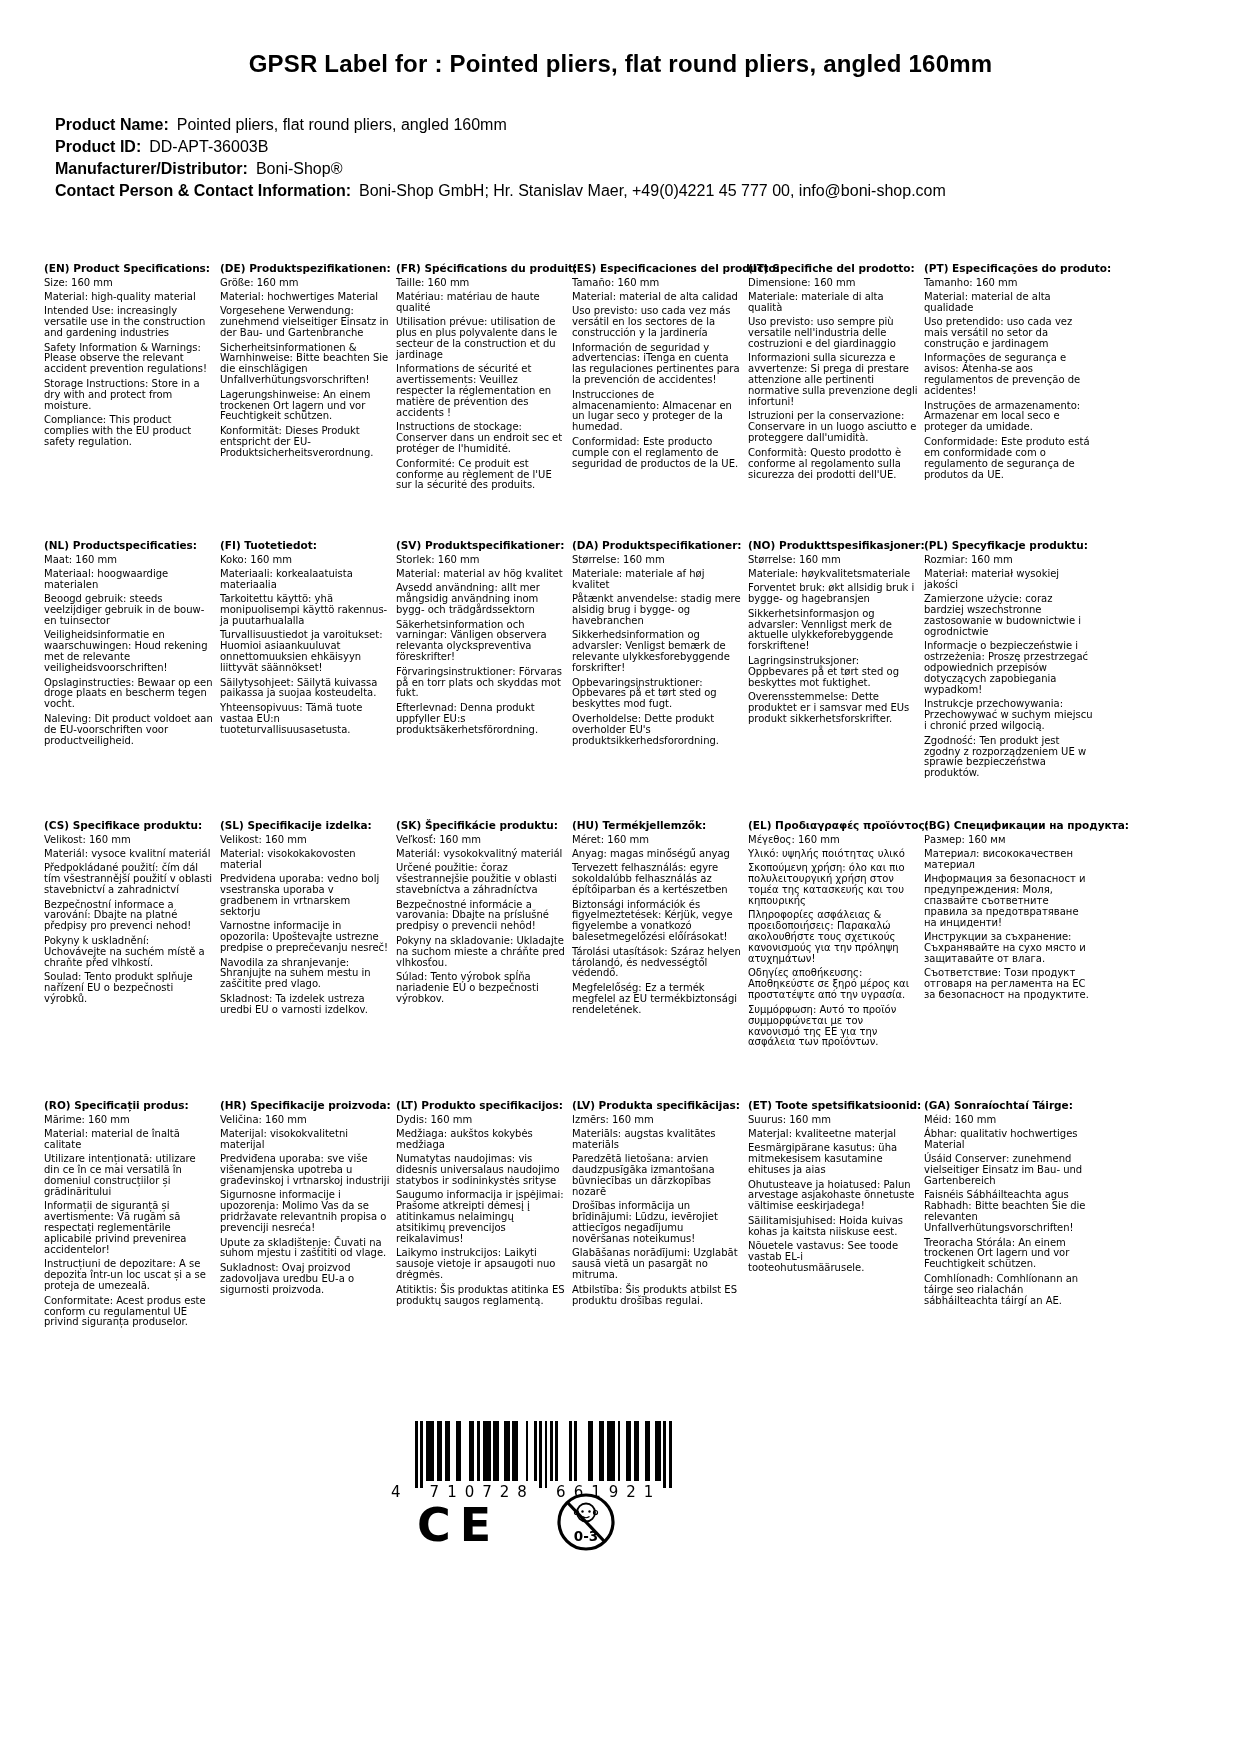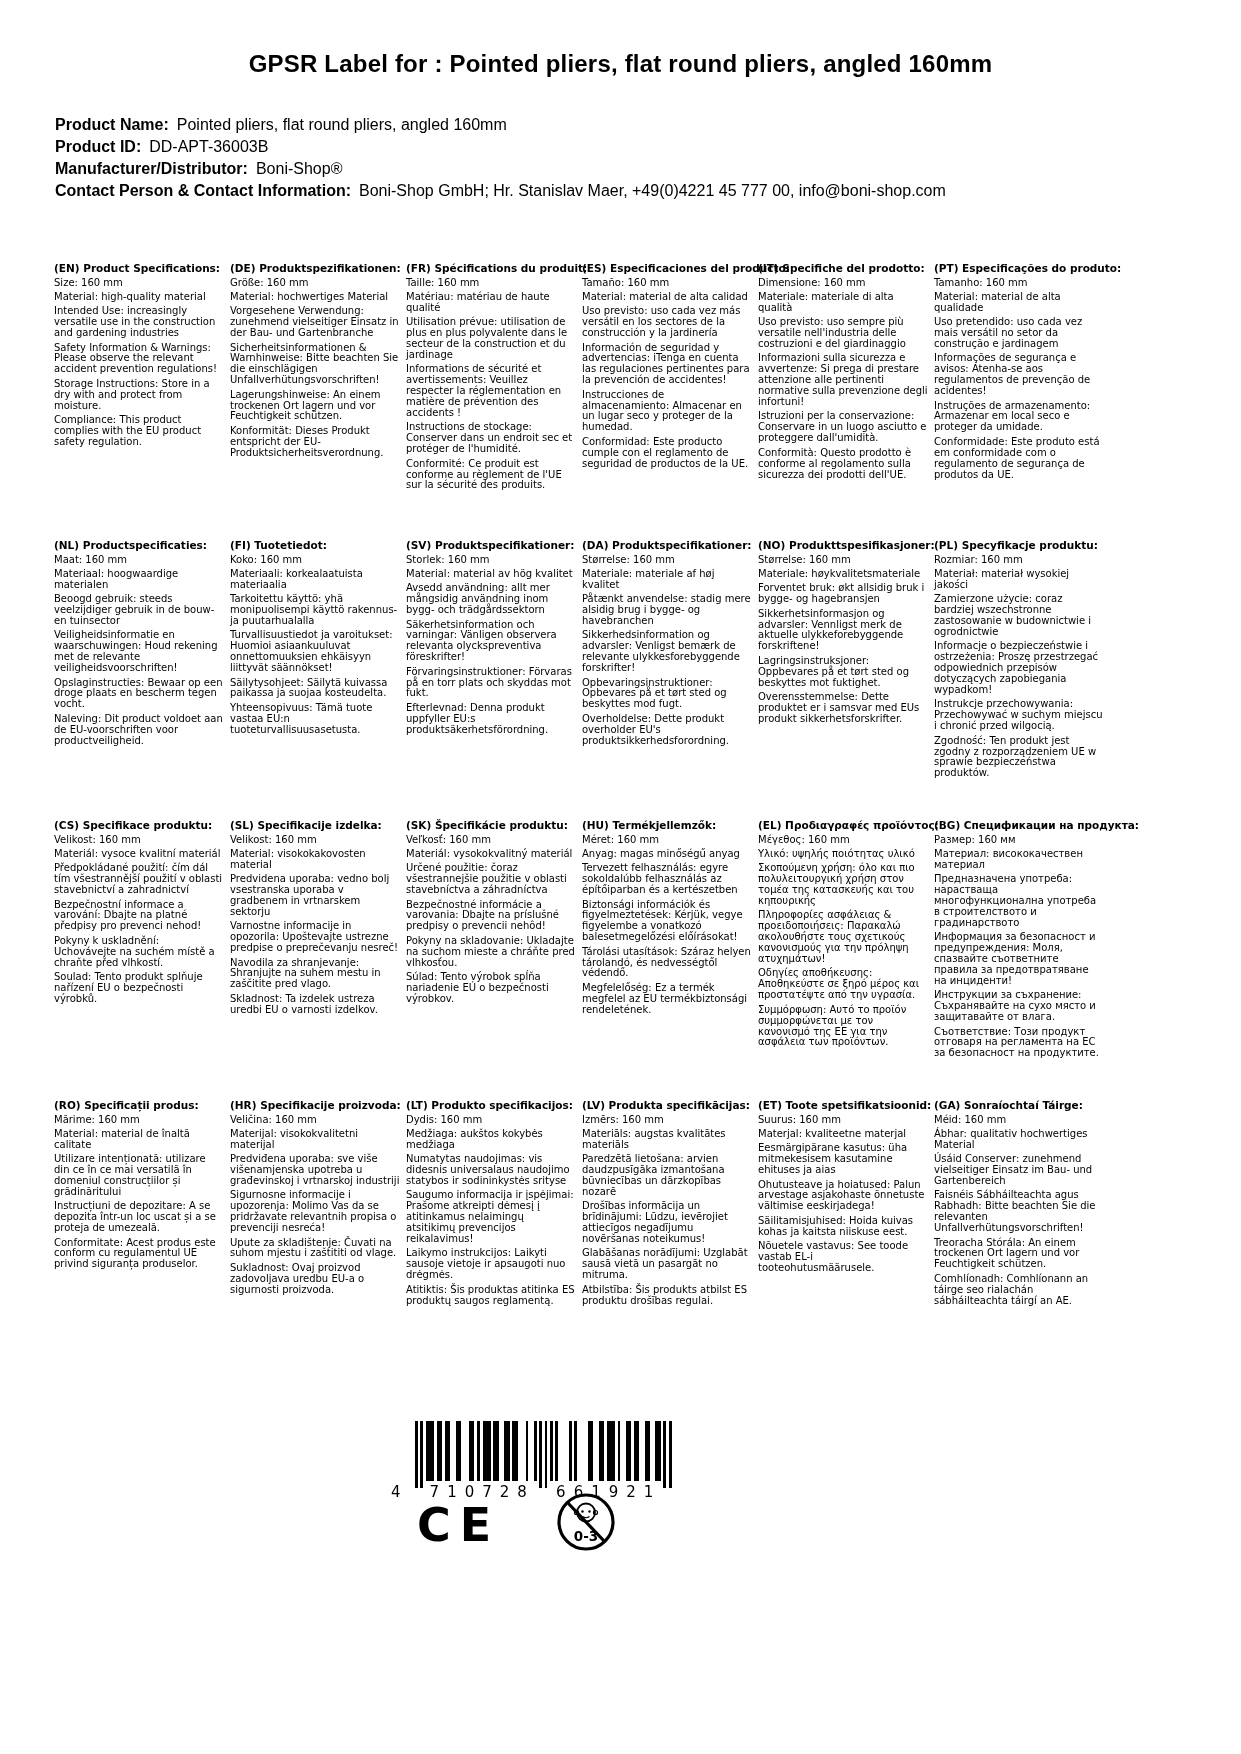--- a/index.html
+++ b/index.html
@@ -10,21 +10,21 @@
   .title {
     position:absolute; top:50px; left:0; width:100%;
     text-align:center; font-size:24px; font-weight:bold; letter-spacing:0.2px;
   }
 
   .product-info { position:absolute; top:114px; left:55px; right:40px; }
   .info-row { font-size:16px; line-height:22px; white-space:nowrap; }
   .info-label { font-weight:bold; margin-right:8px; }
 
   .spec-grid {
-    position:absolute; top:262px; left:54px; width:1141px;
+    position:absolute; top:262px; left:44px; width:1141px;
     display:grid; grid-template-columns:repeat(6,176px);
     grid-template-rows:277px 280px 280px auto; align-items:start;
   }
   .spec-block {
     width:170px; font-family:"DejaVu Sans", sans-serif;
     font-size:10px; line-height:10.9px; overflow-wrap:break-word; word-break:break-word;
   }
   .spec-heading { font-weight:bold; font-size:10.5px; white-space:nowrap; line-height:12px; }
   .spec-par { margin-top:3.5px; }
 
@@ -209,30 +209,30 @@
         <p class="spec-par">Υλικό: υψηλής ποιότητας υλικό</p>
         <p class="spec-par">Σκοπούμενη χρήση: όλο και πιο πολυλειτουργική χρήση στον τομέα της κατασκευής και του κηπουρικής</p>
         <p class="spec-par">Πληροφορίες ασφάλειας &amp; προειδοποιήσεις: Παρακαλώ ακολουθήστε τους σχετικούς κανονισμούς για την πρόληψη ατυχημάτων!</p>
         <p class="spec-par">Οδηγίες αποθήκευσης: Αποθηκεύστε σε ξηρό μέρος και προστατέψτε από την υγρασία.</p>
         <p class="spec-par">Συμμόρφωση: Αυτό το προϊόν συμμορφώνεται με τον κανονισμό της ΕΕ για την ασφάλεια των προϊόντων.</p>
       </div>
       <div class="spec-block">
         <div class="spec-heading">(BG) Спецификации на продукта:</div>
         <p class="spec-par">Размер: 160 мм</p>
         <p class="spec-par">Материал: висококачествен материал</p>
-        <p class="spec-par">Предназначена употреба: нарастваща многофункционална употреба в строителството и градинарството</p>
         <p class="spec-par">Информация за безопасност и предупреждения: Моля, спазвайте съответните правила за предотвратяване на инциденти!</p>
         <p class="spec-par">Инструкции за съхранение: Съхранявайте на сухо място и защитавайте от влага.</p>
         <p class="spec-par">Съответствие: Този продукт отговаря на регламента на ЕС за безопасност на продуктите.</p>
       </div>
       <div class="spec-block">
         <div class="spec-heading">(RO) Specificații produs:</div>
         <p class="spec-par">Mărime: 160 mm</p>
         <p class="spec-par">Material: material de înaltă calitate</p>
         <p class="spec-par">Utilizare intenționată: utilizare din ce în ce mai versatilă în domeniul construcțiilor și grădinăritului</p>
+        <p class="spec-par">Informații de siguranță și avertismente: Vă rugăm să respectați reglementările aplicabile privind prevenirea accidentelor!</p>
         <p class="spec-par">Instrucțiuni de depozitare: A se depozita într-un loc uscat și a se proteja de umezeală.</p>
         <p class="spec-par">Conformitate: Acest produs este conform cu regulamentul UE privind siguranța produselor.</p>
       </div>
       <div class="spec-block">
         <div class="spec-heading">(HR) Specifikacije proizvoda:</div>
         <p class="spec-par">Veličina: 160 mm</p>
         <p class="spec-par">Materijal: visokokvalitetni materijal</p>
         <p class="spec-par">Predviđena uporaba: sve više višenamjenska upotreba u građevinskoj i vrtnarskoj industriji</p>
         <p class="spec-par">Sigurnosne informacije i upozorenja: Molimo Vas da se pridržavate relevantnih propisa o prevenciji nesreća!</p>
         <p class="spec-par">Upute za skladištenje: Čuvati na suhom mjestu i zaštititi od vlage.</p>

